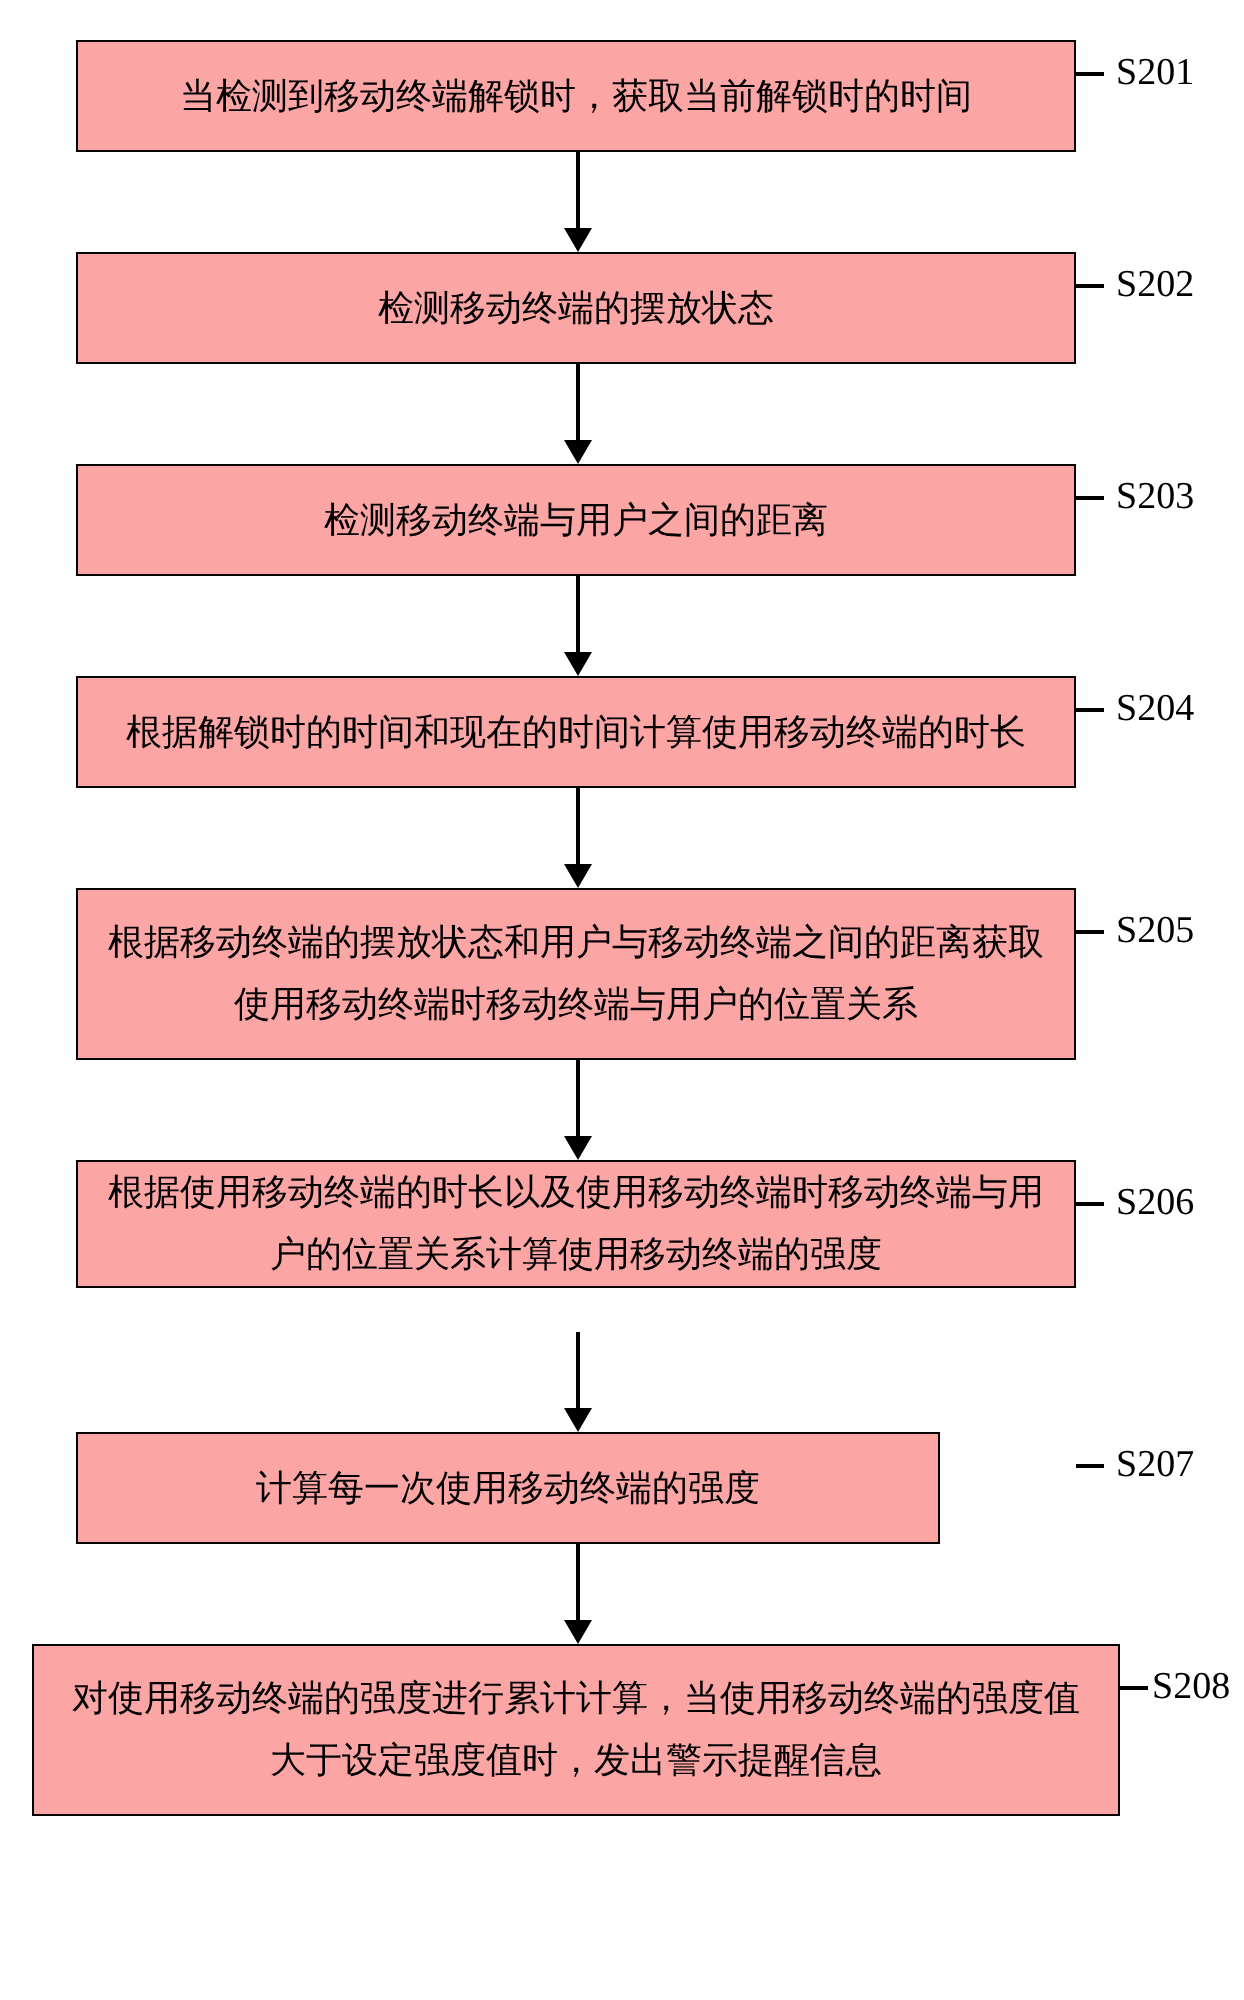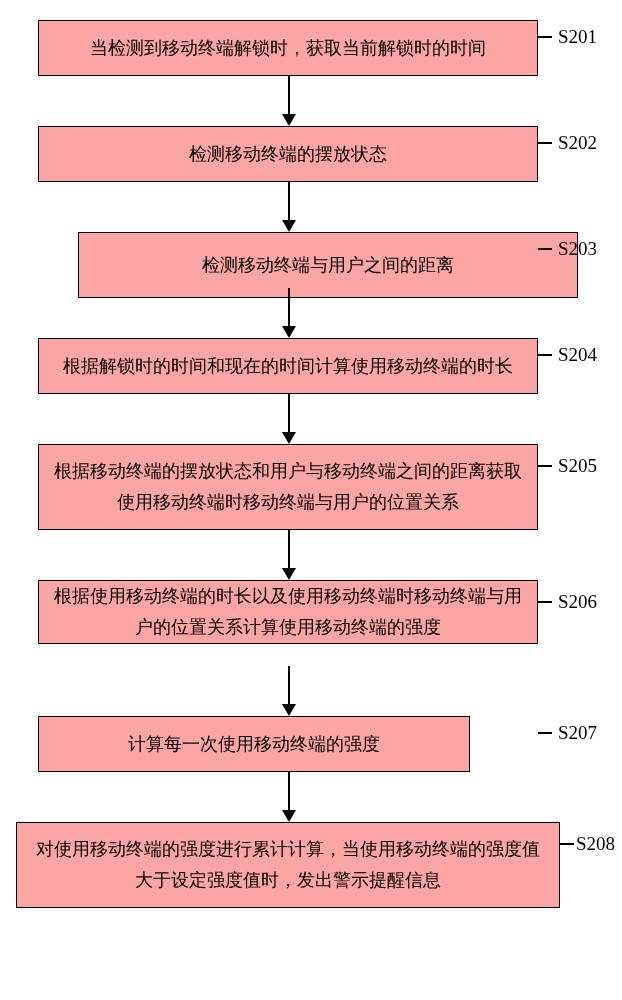--- a/index.html
+++ b/index.html
@@ -70,21 +70,21 @@
 
   <div class="step" style="left:38px; top:126px; width:500px; height:56px;">
     <span>检测移动终端的摆放状态</span>
   </div>
   <div class="label-tick" style="left:538px; top:142px;"></div>
   <div class="label" style="left:558px; top:132px;">S202</div>
 
   <div class="connector" style="top:182px; height:38px;"></div>
   <div class="arrowhead" style="top:220px;"></div>
 
-  <div class="step" style="left:38px; top:232px; width:500px; height:66px;margin-left:40px;">
+  <div class="step" style="left:38px; top:232px; width:500px; height:56px;">
     <span>检测移动终端与用户之间的距离</span>
   </div>
   <div class="label-tick" style="left:538px; top:248px;"></div>
   <div class="label" style="left:558px; top:238px;">S203</div>
 
   <div class="connector" style="top:288px; height:38px;"></div>
   <div class="arrowhead" style="top:326px;"></div>
 
   <div class="step" style="left:38px; top:338px; width:500px; height:56px;">
     <span>根据解锁时的时间和现在的时间计算使用移动终端的时长</span>

